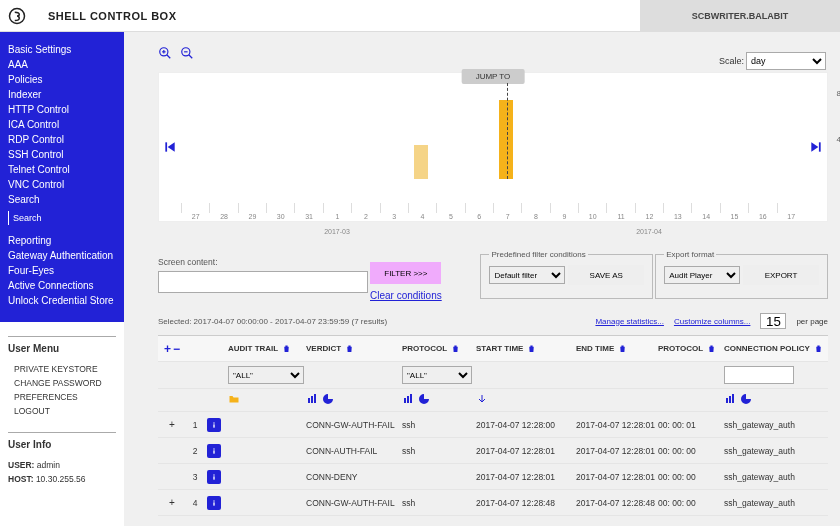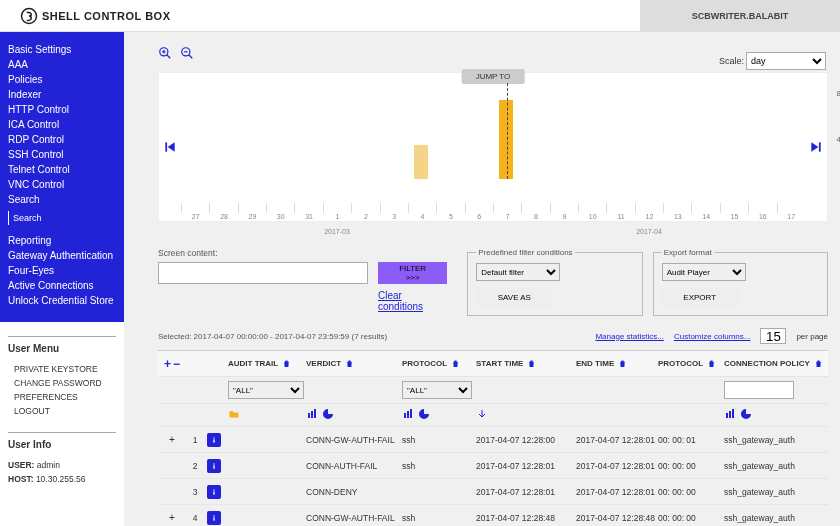--- a/index.html
+++ b/index.html
@@ -1,18 +1,18 @@
 <!DOCTYPE html>
 <html><head>
 <meta charset="utf-8">
 <style>
 *{box-sizing:border-box;margin:0;padding:0;font-family:Arial,Helvetica,sans-serif}
 body{width:840px;height:526px;overflow:hidden;background:#fff;font-size:10px;color:#333}
 .header{height:32px;display:flex;align-items:center;border-bottom:1px solid #ddd}
-.logo-area{display:flex;align-items:center;padding-left:20px;gap:4px}
+.logo-area{display:flex;align-items:center;padding-left:8px;gap:22px}
 .logo-area svg{width:18px;height:18px}
 .logo-text{font-weight:bold;font-size:11px;letter-spacing:.5px;color:#222}
 .user-area{margin-left:auto;width:200px;height:32px;background:#ddd;display:flex;align-items:center;justify-content:center;font-size:9px;font-weight:bold;color:#444}
 .body{display:flex;height:494px}
 .sidebar{width:124px;background:#fff}
 .nav{background:#2222d6;color:#fff;padding:10px 8px 14px 8px}
 .nav-item{font-size:10px;padding:2px 0;cursor:pointer}
 .nav-sub{font-size:9px;padding:2px 0 2px 4px;border-left:1px solid #fff;margin-top:4px}
 .panel{margin:14px 8px 0 8px}
 .panel-hr{border:none;border-top:1px solid #aaa;margin-bottom:6px}
@@ -34,29 +34,29 @@
 .chart-area{position:absolute;left:22px;right:22px;top:18px;bottom:24px}
 .bar{position:absolute;bottom:18px;width:14px}
 .bar.light{background:#f5d487}
 .bar.dark{background:#f5b21a}
 .bar-dash{position:absolute;bottom:18px;width:0;border-left:1px dashed #444}
 .axis-num{position:absolute;right:-14px;font-size:8px;color:#666}
 .tick-row{position:absolute;bottom:4px;left:22px;right:22px;height:14px;display:flex}
 .tick{flex:1;text-align:center;font-size:7px;color:#888;border-left:1px solid #ddd;height:10px;padding-top:10px}
 .month-row{position:absolute;bottom:-14px;left:22px;right:22px;display:flex}
 .month{flex:1;text-align:center;font-size:7px;color:#888}
-.filter-row{display:flex;gap:10px;margin-top:26px;align-items:flex-start}
+.filter-row{display:flex;gap:2px;margin-top:26px;align-items:center}
 .screen-group{display:flex;flex-direction:column;gap:4px}
 .screen-group label{font-size:8.5px;color:#555}
 .screen-group input{width:210px;height:22px;border:1px solid #aaa;background:#fff}
-.filter-btn{height:22px;padding:0 14px;font-size:8px;background:#8b5cf6;border:none;cursor:pointer;margin-top:14px}
+.filter-btn{height:22px;padding:0 14px;font-size:8px;background:#f0abfc;border:none;cursor:pointer;margin-top:14px}
 .clear-link{font-size:10px;color:#2222d6;text-decoration:underline;margin-top:6px;cursor:pointer;align-self:center}
 .fieldset{border:1px solid #bbb;padding:6px 8px 8px 8px;min-width:88px}
 .fieldset legend{font-size:8px;color:#555;padding:0 2px}
-.fieldset select{width:84px;height:18px;font-size:8px;border:1px solid #aaa;margin-bottom:6px}
+.fieldset select{width:76px;height:18px;font-size:8px;border:1px solid #aaa;margin-bottom:6px}
 .fieldset button{width:76px;height:20px;font-size:8px;background:#eee;border:none;cursor:pointer}
 .stats-row{display:flex;align-items:center;gap:8px;margin-top:12px;font-size:8px}
 .stats-row .sel{color:#555}
 .stats-row .links{margin-left:auto;display:flex;gap:10px;align-items:center}
 .stats-row .link{color:#2222d6;text-decoration:underline;cursor:pointer}
 .stats-row input{width:26px;height:16px;text-align:center;border:1px solid #aaa}
 .table{margin-top:6px;border-top:1px solid #ccc}
 .thead,.trow{display:flex;align-items:center;min-height:26px;border-bottom:1px solid #e5e5e5}
 .thead{background:#f7f7f7;font-weight:bold;font-size:8px}
 .col-toggle{width:28px;display:flex;justify-content:center;gap:2px}

